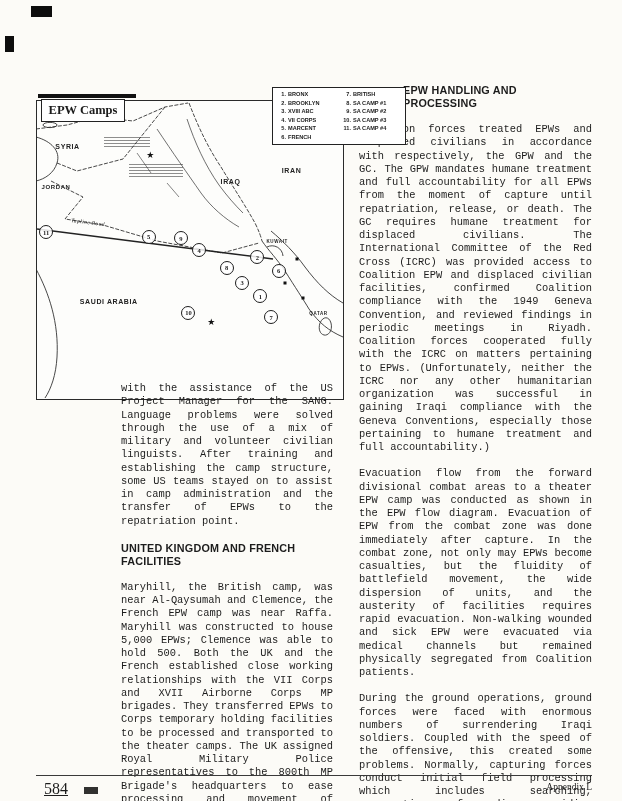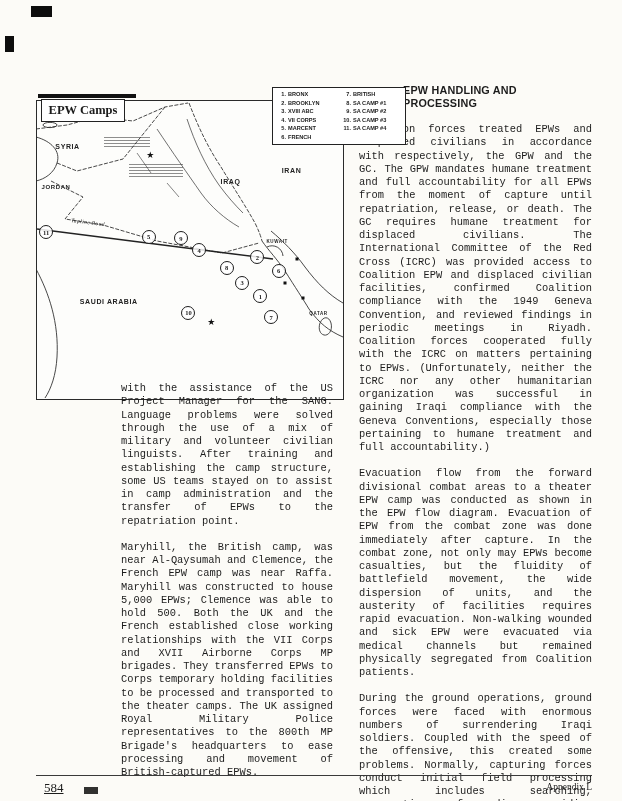--- a/index.html
+++ b/index.html
@@ -69,21 +69,21 @@
     font-family:"Liberation Sans",sans-serif;font-weight:bold;font-size:10.8px;
     letter-spacing:.2px;text-align:left;line-height:13px;
   }
   .col-left .heading{margin:14px 0 13px 0;}
   .col-right .heading{margin:0 0 13px 0;padding-left:44px;}
   .para{margin:0 0 13px 0;font-family:Liberation Mono, monospace;}
   .para:last-child{margin-bottom:0;}
 
   
   .footer-rule{position:absolute;left:36px;top:775px;width:556px;height:1px;background:#3a3a3a;}
-  .page-num{position:absolute;left:44px;top:780px;font-size:13px;text-decoration:underline;}
+  .page-num{position:absolute;left:44px;top:780px;font-size:16px;text-decoration:underline;}
   .appendix{position:absolute;right:30px;top:782px;font-size:9.5px;}
 </style>
 </head>
 <body>
 
 <div class="page">
 
   <div class="artifact a1"></div>
   <div class="artifact a2"></div>
   <div class="artifact a3"></div>
@@ -201,20 +201,21 @@
         <span class="star" style="left: 37%; top: 18%;">★</span>
         <span class="star" style="left: 57%; top: 74%;">★</span>
         <span class="city" style="left: 85%; top: 53%;"></span>
         <span class="city" style="left: 81%; top: 61%;"></span>
         <span class="city" style="left: 87%; top: 66%;"></span>
       </div>
   </div>
 
   <div class="col col-left">
     <p class="para">with the assistance of the US Project Manager for the SANG. Language problems were solved through the use of a mix of military and volunteer civilian linguists. After training and establishing the camp structure, some US teams stayed on to assist in camp administration and the transfer of EPWs to the repatriation point.</p>
+    <div class="heading">UNITED KINGDOM AND FRENCH FACILITIES</div>
     <p class="para">Maryhill, the British camp, was near Al-Qaysumah and Clemence, the French EPW camp was near Raffa. Maryhill was constructed to house 5,000 EPWs; Clemence was able to hold 500. Both the UK and the French established close working relationships with the VII Corps and XVII Airborne Corps MP brigades. They transferred EPWs to Corps temporary holding facilities to be processed and transported to the theater camps. The UK assigned Royal Military Police representatives to the 800th MP Brigade's headquarters to ease processing and movement of British-captured EPWs.</p>
   </div>
 
   <div class="col col-right">
     <div class="heading">EPW HANDLING AND PROCESSING</div>
     <p class="para">Coalition forces treated EPWs and displaced civilians in accordance with respectively, the GPW and the GC. The GPW mandates humane treatment and full accountability for all EPWs from the moment of capture until repatriation, release, or death. The GC requires humane treatment for displaced civilians. The International Committee of the Red Cross (ICRC) was provided access to Coalition EPW and displaced civilian facilities, confirmed Coalition compliance with the 1949 Geneva Convention, and reviewed findings in periodic meetings in Riyadh. Coalition forces cooperated fully with the ICRC on matters pertaining to EPWs. (Unfortunately, neither the ICRC nor any other humanitarian organization was successful in gaining Iraqi compliance with the Geneva Conventions, especially those pertaining to humane treatment and full accountability.)</p>
     <p class="para">Evacuation flow from the forward divisional combat areas to a theater EPW camp was conducted as shown in the EPW flow diagram. Evacuation of EPW from the combat zone was done immediately after capture. In the combat zone, not only may EPWs become casualties, but the fluidity of battlefield movement, the wide dispersion of units, and the austerity of facilities requires rapid evacuation. Non-walking wounded and sick EPW were evacuated via medical channels but remained physically segregated from Coalition patients.</p>
     <p class="para">During the ground operations, ground forces were faced with enormous numbers of surrendering Iraqi soldiers. Coupled with the speed of the offensive, this created some problems. Normally, capturing forces conduct initial field processing which includes searching, segregation, safeguarding, providing immediate medical care, classifying, interrogating, and evacuating to rear camps. However, the sheer volume of surrendering Iraqis and the rapid pace of operations presented enormous challenges to</p>
   </div>
 

